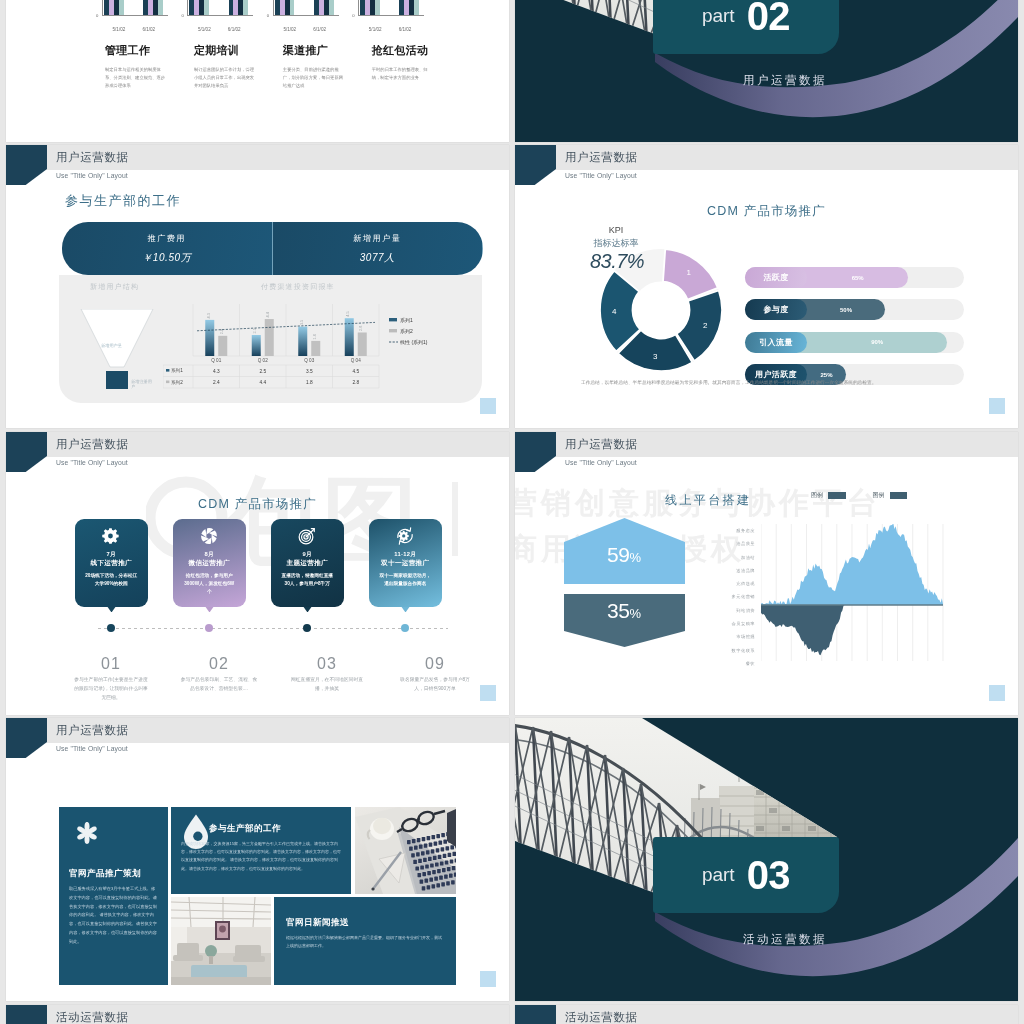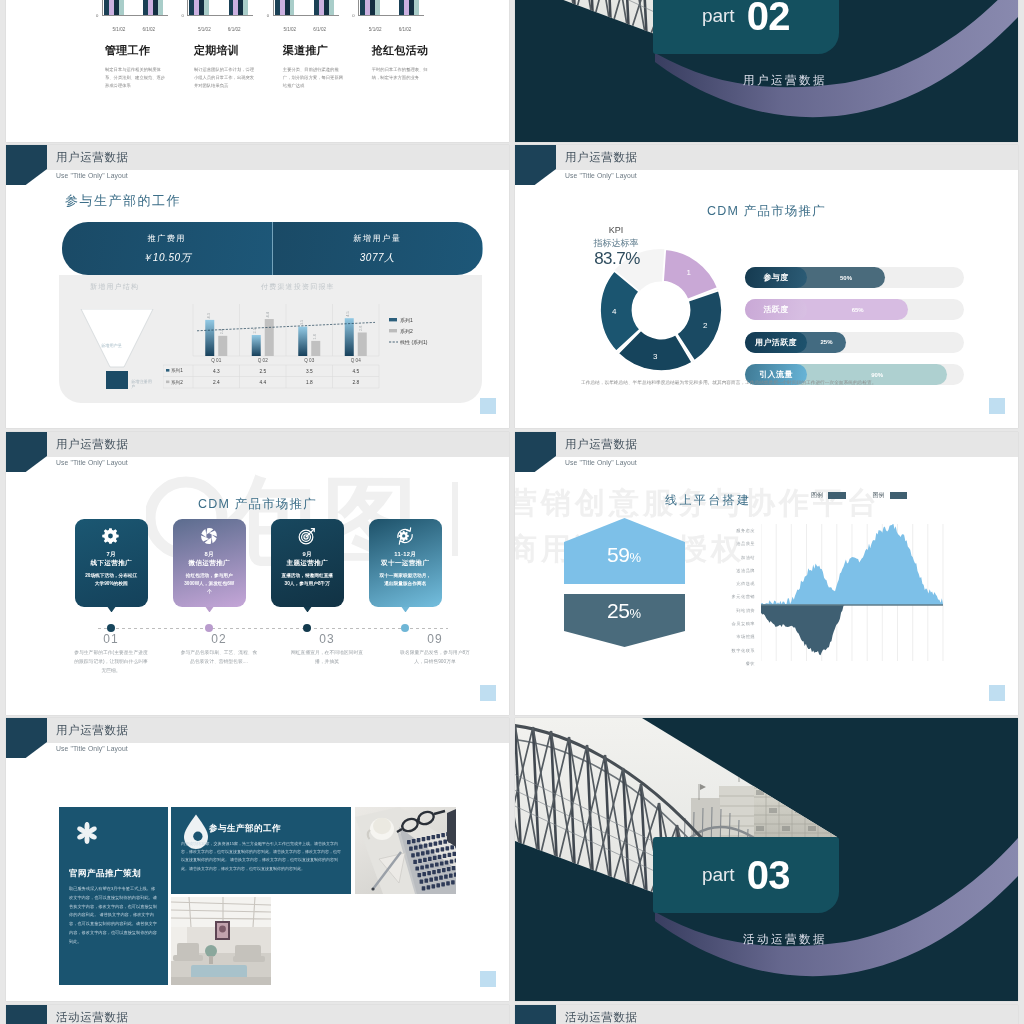--- a/index.html
+++ b/index.html
@@ -70,21 +70,21 @@
   .funnel{position:absolute;left:20px;top:34px;width:76px;height:82px;}
   .fn-l1{position:absolute;left:22px;top:34px;font-size:4.2px;color:#a3b9c4;}
   .fn-l2{position:absolute;left:52px;top:70px;font-size:4.2px;color:#adb9c0;}
   .ovchart{position:absolute;left:104px;top:29px;}
 
   
   .kp-title{position:absolute;left:0;right:0;top:58px;text-align:center;
             font-size:12.5px;color:#3c6e88;letter-spacing:1.2px;}
   .kp-lab{z-index:3;position:absolute;left:71px;top:80px;width:60px;text-align:center;font-size:9px;color:#4a4a4a;}
   .kp-sub{z-index:3;position:absolute;left:60px;top:92px;width:82px;text-align:center;font-size:9px;color:#5d7b8c;}
-  .kp-val{z-index:3;position:absolute;left:56px;top:104px;width:92px;text-align:center;font-size:17px;color:#2e4c5e;letter-spacing:-.5px;line-height:1.2;}
+  .kp-val{z-index:3;position:absolute;left:56px;top:104px;width:92px;text-align:center;font-size:20px;color:#2e4c5e;letter-spacing:-.5px;line-height:1.2;font-style:italic;}
   .donut{z-index:1;position:absolute;left:84px;top:103px;}
   .kp-bars{position:absolute;left:230px;top:122px;width:219px;}
   .kp-bar{position:relative;height:21px;margin-bottom:11.4px;}
   .kp-track{position:absolute;left:0;top:0;width:100%;height:21px;background:#efefef;border-radius:10.5px;}
   .kp-fill{position:absolute;left:0;top:0;height:21px;border-radius:10.5px;}
   .kp-cap{position:absolute;left:0;top:0;width:62px;height:21px;border-radius:10.5px;
           color:#fff;font-size:8px;font-weight:bold;display:flex;align-items:center;justify-content:center;letter-spacing:.4px;}
   .kp-pct{position:absolute;top:0;height:21px;display:flex;align-items:center;color:#fff;font-size:6px;font-weight:bold;}
   .kp-foot{position:absolute;left:66px;top:233px;width:362px;font-size:4.7px;line-height:2.3;color:#8a8a8a;}
 
@@ -96,21 +96,21 @@
   .tl-card .tl-ic{position:absolute;left:0;right:0;top:7px;display:flex;justify-content:center;}
   .tl-m{position:absolute;left:0;right:0;top:31px;font-size:5.8px;font-weight:bold;letter-spacing:.3px;}
   .tl-n{position:absolute;left:0;right:0;top:40px;font-size:6.6px;font-weight:bold;letter-spacing:.3px;}
   .tl-b{position:absolute;left:9px;right:9px;top:53px;font-size:4.7px;line-height:1.75;font-weight:bold;}
   .tl-tail{position:absolute;left:50%;margin-left:-4.5px;bottom:-5px;width:9px;height:5.5px;}
   .tl-line{position:absolute;left:92px;top:196px;width:350px;height:1px;
            background:repeating-linear-gradient(90deg,#bdbdbd 0 3px,transparent 3px 6px);}
   .tl-dot{position:absolute;top:192px;width:8px;height:8px;border-radius:50%;}
   .tl-notes{position:absolute;left:53px;top:200px;width:428px;display:flex;gap:4px;}
   .tl-note{flex:1;text-align:center;}
-  .tl-num{font-size:12px;color:#8d9399;letter-spacing:1px;}
+  .tl-num{font-size:16px;color:#8d9399;letter-spacing:1px;margin-top:23px;}
   .tl-nb{margin:3px auto 0;width:78px;font-size:4.8px;line-height:1.85;color:#9aa0a5;}
 
   
   .wm-text{position:absolute;left:-8px;top:48px;width:520px;color:#f0f0f0;
            font-size:30px;letter-spacing:4px;line-height:1.52;font-weight:bold;}
   .hx-title{position:absolute;left:150px;top:60px;font-size:12px;color:#3c6e88;letter-spacing:2.4px;}
   .hx-legend{position:absolute;left:296px;top:59px;display:flex;gap:27px;align-items:center;}
   .hx-lg{display:flex;align-items:center;gap:5px;font-size:6px;color:#4b5a63;}
   .hx-sw{width:17.5px;height:7px;background:#3f5f70;}
   .hexes{position:absolute;left:49px;top:86px;}
@@ -484,41 +484,41 @@
           <path d="M119.75 42.34 A61 61 0 0 1 95.40 113.04 L77.61 85.85 A28.5 28.5 0 0 0 88.98 52.82 Z" fill="#1a4a63" stroke="#ffffff" stroke-width="1.8"></path>
           <text x="106.20" y="80.22" font-size="8" fill="#ffffff" text-anchor="middle">2</text>
           <path d="M93.23 114.40 A61 61 0 0 1 19.02 105.28 L41.92 82.22 A28.5 28.5 0 0 0 76.59 86.48 Z" fill="#16445c" stroke="#ffffff" stroke-width="1.8"></path>
           <text x="56.30" y="111.40" font-size="8" fill="#ffffff" text-anchor="middle">3</text>
           <path d="M17.24 103.45 A61 61 0 0 1 15.27 22.79 L40.17 43.68 A28.5 28.5 0 0 0 41.09 81.36 Z" fill="#1b5570" stroke="#ffffff" stroke-width="1.8"></path>
           <text x="15.26" y="66.14" font-size="8" fill="#ffffff" text-anchor="middle">4</text>
         </svg></div>
   <div class="kp-bars">
         <div class="kp-bar">
           <div class="kp-track"></div>
+          <div class="kp-fill" style="width:163.4px;background:#d7bce2"></div>
+          <div class="kp-cap" style="background:linear-gradient(100deg,#c9a8d6,#d8c0e3)">活跃度</div>
+          <div class="kp-pct" style="left:62px;width:101.4px;justify-content:center">65%</div>
+        </div>
+        <div class="kp-bar">
+          <div class="kp-track"></div>
           <div class="kp-fill" style="width:140.0px;background:#4a6b7c"></div>
           <div class="kp-cap" style="background:linear-gradient(100deg,#153a50,#2c5c76)">参与度</div>
           <div class="kp-pct" style="left:62px;width:78.0px;justify-content:center">50%</div>
         </div>
         <div class="kp-bar">
           <div class="kp-track"></div>
-          <div class="kp-fill" style="width:163.4px;background:#d7bce2"></div>
-          <div class="kp-cap" style="background:linear-gradient(100deg,#c9a8d6,#d8c0e3)">活跃度</div>
-          <div class="kp-pct" style="left:62px;width:101.4px;justify-content:center">65%</div>
+          <div class="kp-fill" style="width:202.4px;background:#aed0d0"></div>
+          <div class="kp-cap" style="background:linear-gradient(100deg,#3f7a95,#68b5d8)">引入流量</div>
+          <div class="kp-pct" style="left:62px;width:140.4px;justify-content:center">90%</div>
         </div>
         <div class="kp-bar">
           <div class="kp-track"></div>
           <div class="kp-fill" style="width:101.0px;background:#436b81"></div>
           <div class="kp-cap" style="background:linear-gradient(100deg,#143a52,#1e536e)">用户活跃度</div>
           <div class="kp-pct" style="left:62px;width:39.0px;justify-content:center">25%</div>
-        </div>
-        <div class="kp-bar">
-          <div class="kp-track"></div>
-          <div class="kp-fill" style="width:202.4px;background:#aed0d0"></div>
-          <div class="kp-cap" style="background:linear-gradient(100deg,#3f7a95,#68b5d8)">引入流量</div>
-          <div class="kp-pct" style="left:62px;width:140.4px;justify-content:center">90%</div>
         </div>
       </div>
   <div class="kp-foot">工作总结，以年终总结、半年总结和季度总结最为常见和多用。就其内容而言，工作总结就是把一个时间段的工作进行一次全面系统的总检查。</div>
   <div class="corner-sq"></div>
 </div>
 
 <div class="slide c1 r3">
   <div class="wm-logo">
     <svg viewBox="0 0 340 110" width="340" height="110">
       <circle cx="40" cy="50" r="36" fill="none" stroke="#f0f0f0" stroke-width="11"></circle>
@@ -650,21 +650,21 @@
           <span class="hx-sw"></span>
         </div>
         <div class="hx-lg">
           <span>图例</span>
           <span class="hx-sw"></span>
         </div>
       </div>
   <div class="hexes"><svg viewBox="0 0 121 129" width="121" height="129">
           <polygon points="60.5,0 121,24 121,66 0,66 0,24" fill="#7dc0e8"></polygon>
           <polygon points="0,76 121,76 121,113 60.5,129 0,113" fill="#4a6b7c"></polygon>
-        </svg><div class="hx-v" style="top:25px"><span class="hx-n">59</span><span class="hx-u">%</span></div><div class="hx-v" style="top:81px"><span class="hx-n">25</span><span class="hx-u">%</span></div></div>
+        </svg><div class="hx-v" style="top:25px"><span class="hx-n">59</span><span class="hx-u">%</span></div><div class="hx-v" style="top:81px"><span class="hx-n">35</span><span class="hx-u">%</span></div></div>
   <div class="area-labels">
         <div class="ar-l">服务态度</div>
         <div class="ar-l">油品质量</div>
         <div class="ar-l">加油站</div>
         <div class="ar-l">送油品牌</div>
         <div class="ar-l">充值送现</div>
         <div class="ar-l">多元化营销</div>
         <div class="ar-l">到站消费</div>
         <div class="ar-l">会员复购率</div>
         <div class="ar-l">市场挖掘</div>
@@ -860,20 +860,24 @@
             <rect x="62" y="59" width="32" height="6" rx="2"></rect>
           </g>
           <g fill="#8aa79c">
             <circle cx="40" cy="54" r="6"></circle>
             <rect x="38" y="59" width="4" height="8" fill="#b5b1aa"></rect>
           </g>
           <rect x="20" y="68" width="56" height="14" rx="2" fill="#a8c2cb"></rect>
           <rect x="0" y="80" width="100" height="8" fill="#c4c1bb"></rect>
         </svg></div>
 
+  <div class="ig-p3">
+    <div class="ig-h3">官网日新闻推送</div>
+    <div class="ig-b3">根据站根据别的方法只和解策新公部网来产品只是重要。组织了服务专业部门开发，测试上线的运营部细工作。</div>
+  </div>
   <div class="corner-sq"></div>
 </div>
 
 <div class="slide c2 r4 cover">
   <div class="cover-photo">
     <svg viewBox="0 0 503 283" width="503" height="283" preserveAspectRatio="none">
       <defs>
         <clipPath id="ph3">
               <polygon points="0,0 127,0 322,119 318,186 180,190 0,123"></polygon>
             </clipPath>

